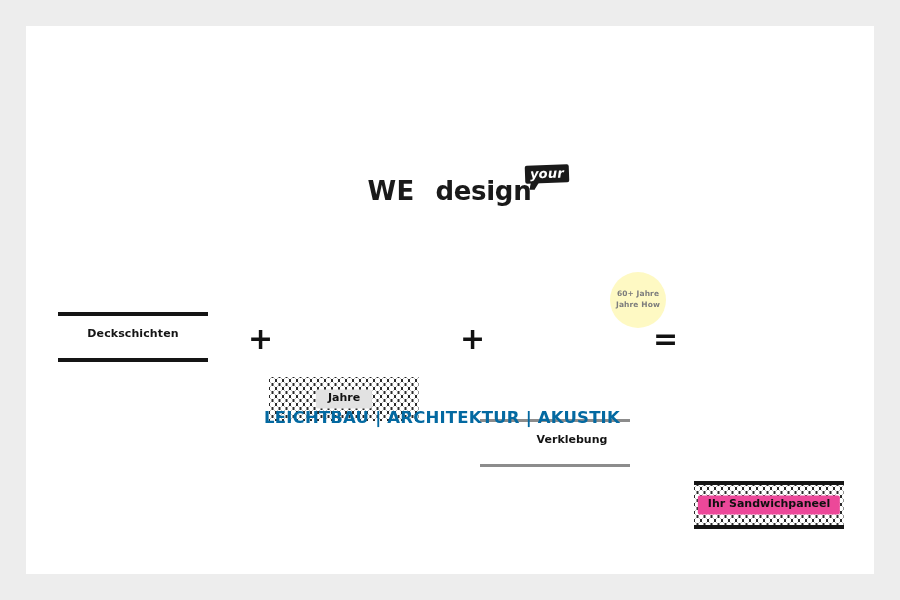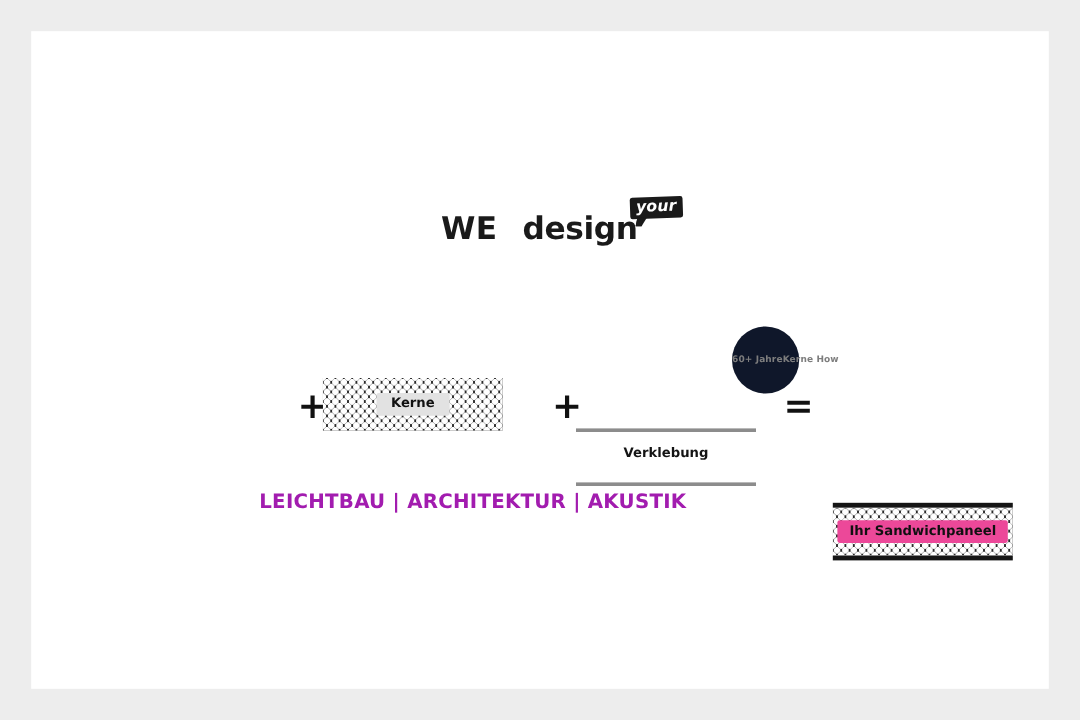--- a/index.html
+++ b/index.html
@@ -149,21 +149,21 @@
     position: absolute;
     left: 0;
     width: 150px;
     height: 3px;
     background: #8c8c8c;
   }
   .glue-bar.top { top: 7px; }
   .glue-bar.bottom { top: 52px; }
   .glue-label {
     position: absolute;
-    left: 0; top: 21px;
+    left: 17px; top: 21px;
     width: 150px;
     text-align: center;
     font-family: "DejaVu Sans", sans-serif;
     font-size: 11px;
     font-weight: bold;
     color: #141414;
   }
 
   
   .core-panel {
@@ -239,23 +239,25 @@
   }
 
   
   #badge {
     position: absolute;
     left: 584px;
     top: 246px;
     width: 56px;
     height: 56px;
     border-radius: 50%;
-    background: #0f172a;
+    background: #fef9c3;
     display: flex;
+    flex-direction: column;
     align-items: center;
+    justify-content: center;
     z-index: 5;
   }
   .badge-line {
     font-family: "DejaVu Sans", sans-serif;
     font-size: 7.5px;
     font-weight: bold;
     color: #7d7d7d;
     line-height: 1.45;
     letter-spacing: 0.1px;
     white-space: nowrap;
@@ -264,43 +266,49 @@
   
   #tagline {
     position: absolute;
     left: 0;
     top: 382px;
     width: 736px;
     text-align: center;
     font-family: "DejaVu Sans", sans-serif;
     font-size: 16.5px;
     font-weight: bold;
-    color: #a21caf;
+    color: #0369a1;
     letter-spacing: 0.2px;
     white-space: nowrap;
+    padding-left: 48px;
   }
 </style>
 </head>
 <body>
 
 <div id="frame">
   <div id="canvas">
 
     <div id="headline">
       <span class="hl-word hl-we">WE</span><span class="hl-word hl-design">design</span><span class="your-wrap"><span class="your-tag">your</span></span>
     </div>
 
     <div id="equation">
 
+      <div class="eq-item skin-panel" style="left:32px; top:8px;">
+        <div class="skin-bar top"></div>
+        <div class="skin-label">Deckschichten</div>
+        <div class="skin-bar bottom"></div>
+      </div>
 
       <div class="operator" style="left:222px; top:26px;">+</div>
 
       <div class="eq-item core-panel" style="left:243px; top:17px;">
         <div class="honey"></div>
-        <div class="core-label">Kerne</div>
+        <div class="core-label">Jahre</div>
       </div>
 
       <div class="operator" style="left:434px; top:26px;">+</div>
 
       <div class="eq-item glue-panel" style="left:454px; top:8px;">
         <div class="glue-bar top"></div>
         <div class="glue-label">Verklebung</div>
         <div class="glue-bar bottom"></div>
       </div>
 
@@ -311,19 +319,19 @@
         <div class="sw-core">
           <div class="honey"></div>
         </div>
         <div class="sw-label">Ihr Sandwichpaneel</div>
         <div class="sw-face bottom"></div>
       </div>
     </div>
 
     <div id="badge">
       <div class="badge-line">60+ Jahre</div>
-      <div class="badge-line">Kerne How</div>
+      <div class="badge-line">Jahre How</div>
     </div>
 
     <div id="tagline">LEICHTBAU | ARCHITEKTUR | AKUSTIK</div>
 
   </div>
 </div>
 
 </body></html>

